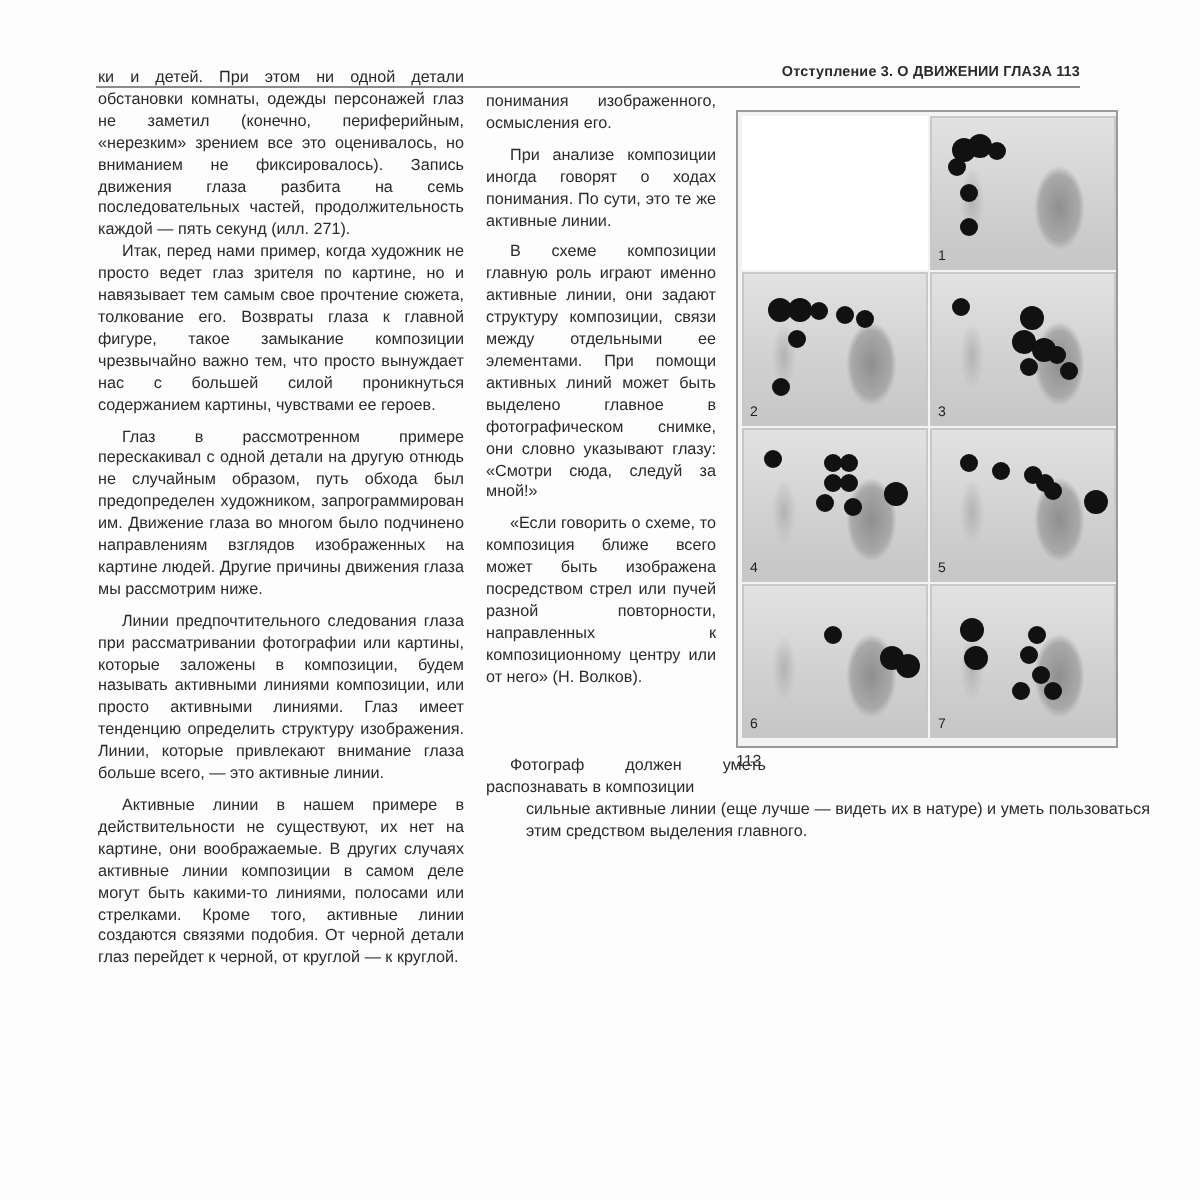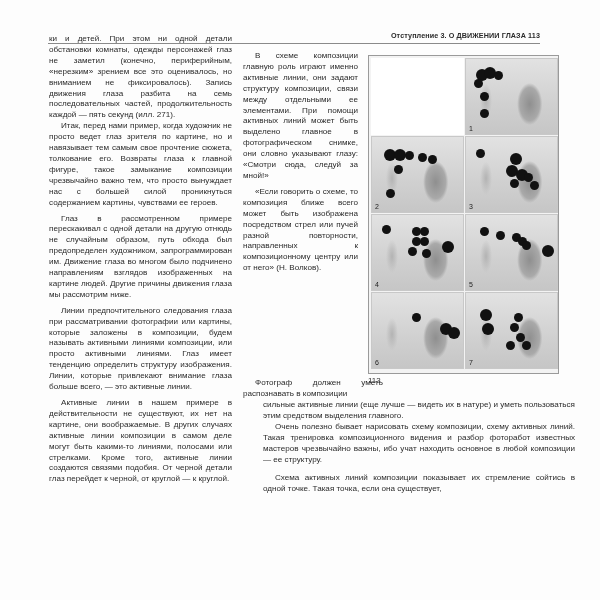--- a/index.html
+++ b/index.html
@@ -65,32 +65,32 @@
 
 <div class="col col-left">
   <p class="first">ки и детей. При этом ни одной детали обстановки комнаты, одежды персонажей глаз не заметил (конечно, периферийным, «нерезким» зрением все это оценивалось, но вниманием не фиксировалось). Запись движения глаза разбита на семь последовательных частей, продолжительность каждой — пять секунд (илл. 271).</p>
   <p>Итак, перед нами пример, когда художник не просто ведет глаз зрителя по картине, но и навязывает тем самым свое прочтение сюжета, толкование его. Возвраты глаза к главной фигуре, такое замыкание композиции чрезвычайно важно тем, что просто вынуждает нас с большей силой проникнуться содержанием картины, чувствами ее героев.</p>
   <p class="gap">Глаз в рассмотренном примере перескакивал с одной детали на другую отнюдь не случайным образом, путь обхода был предопределен художником, запрограммирован им. Движение глаза во многом было подчинено направлениям взглядов изображенных на картине людей. Другие причины движения глаза мы рассмотрим ниже.</p>
   <p class="gap">Линии предпочтительного следования глаза при рассматривании фотографии или картины, которые заложены в композиции, будем называть активными линиями композиции, или просто активными линиями. Глаз имеет тенденцию определить структуру изображения. Линии, которые привлекают внимание глаза больше всего, — это активные линии.</p>
   <p class="gap">Активные линии в нашем примере в действительности не существуют, их нет на картине, они воображаемые. В других случаях активные линии композиции в самом деле могут быть какими-то линиями, полосами или стрелками. Кроме того, активные линии создаются связями подобия. От черной детали глаз перейдет к черной, от круглой — к круглой.</p>
 </div>
 
 <div class="col col-mid">
+  <p class="first">понимания изображенного, осмысления его.</p>
+  <p class="gap">При анализе композиции иногда говорят о ходах понимания. По сути, это те же активные линии.</p>
   <p class="gap">В схеме композиции главную роль играют именно активные линии, они задают структуру композиции, связи между отдельными ее элементами. При помощи активных линий может быть выделено главное в фотографическом снимке, они словно указывают глазу: «Смотри сюда, следуй за мной!»</p>
   <p class="gap">«Если говорить о схеме, то композиция ближе всего может быть изображена посредством стрел или пучей разной повторности, направленных к композиционному центру или от него» (Н. Волков).</p>
 </div>
 
 <div class="col col-mid-lower">
   <p>Фотограф должен уметь распознавать в композиции</p>
 </div>
 
 <div class="col col-bottom" style="top:400px;margin-left:20px;">
   <p class="first">сильные активные линии (еще лучше — видеть их в натуре) и уметь пользоваться этим средством выделения главного.</p>
-  <p>Очень полезно бывает нарисовать схему композиции, схему активных линий. Такая тренировка композиционного видения и разбор фоторабот известных мастеров чрезвычайно важны, ибо учат находить основное в любой композиции — ее структуру.</p>
-  <p class="gap" style="margin-top:8px;">Схема активных линий композиции показывает их стремление сойтись в одной точке. Такая точка, если она существует,</p>
 </div>
 
 <div class="figure">
   <div class="panel blank" style="left:2px;top:2px;"></div>
 
   <div class="panel" style="left:96px;top:2px;">
     <div class="dot big" style="left:10px;top:10px;"></div>
     <div class="dot big" style="left:18px;top:8px;"></div>
     <div class="dot" style="left:28px;top:12px;"></div>
     <div class="dot" style="left:8px;top:20px;"></div>

